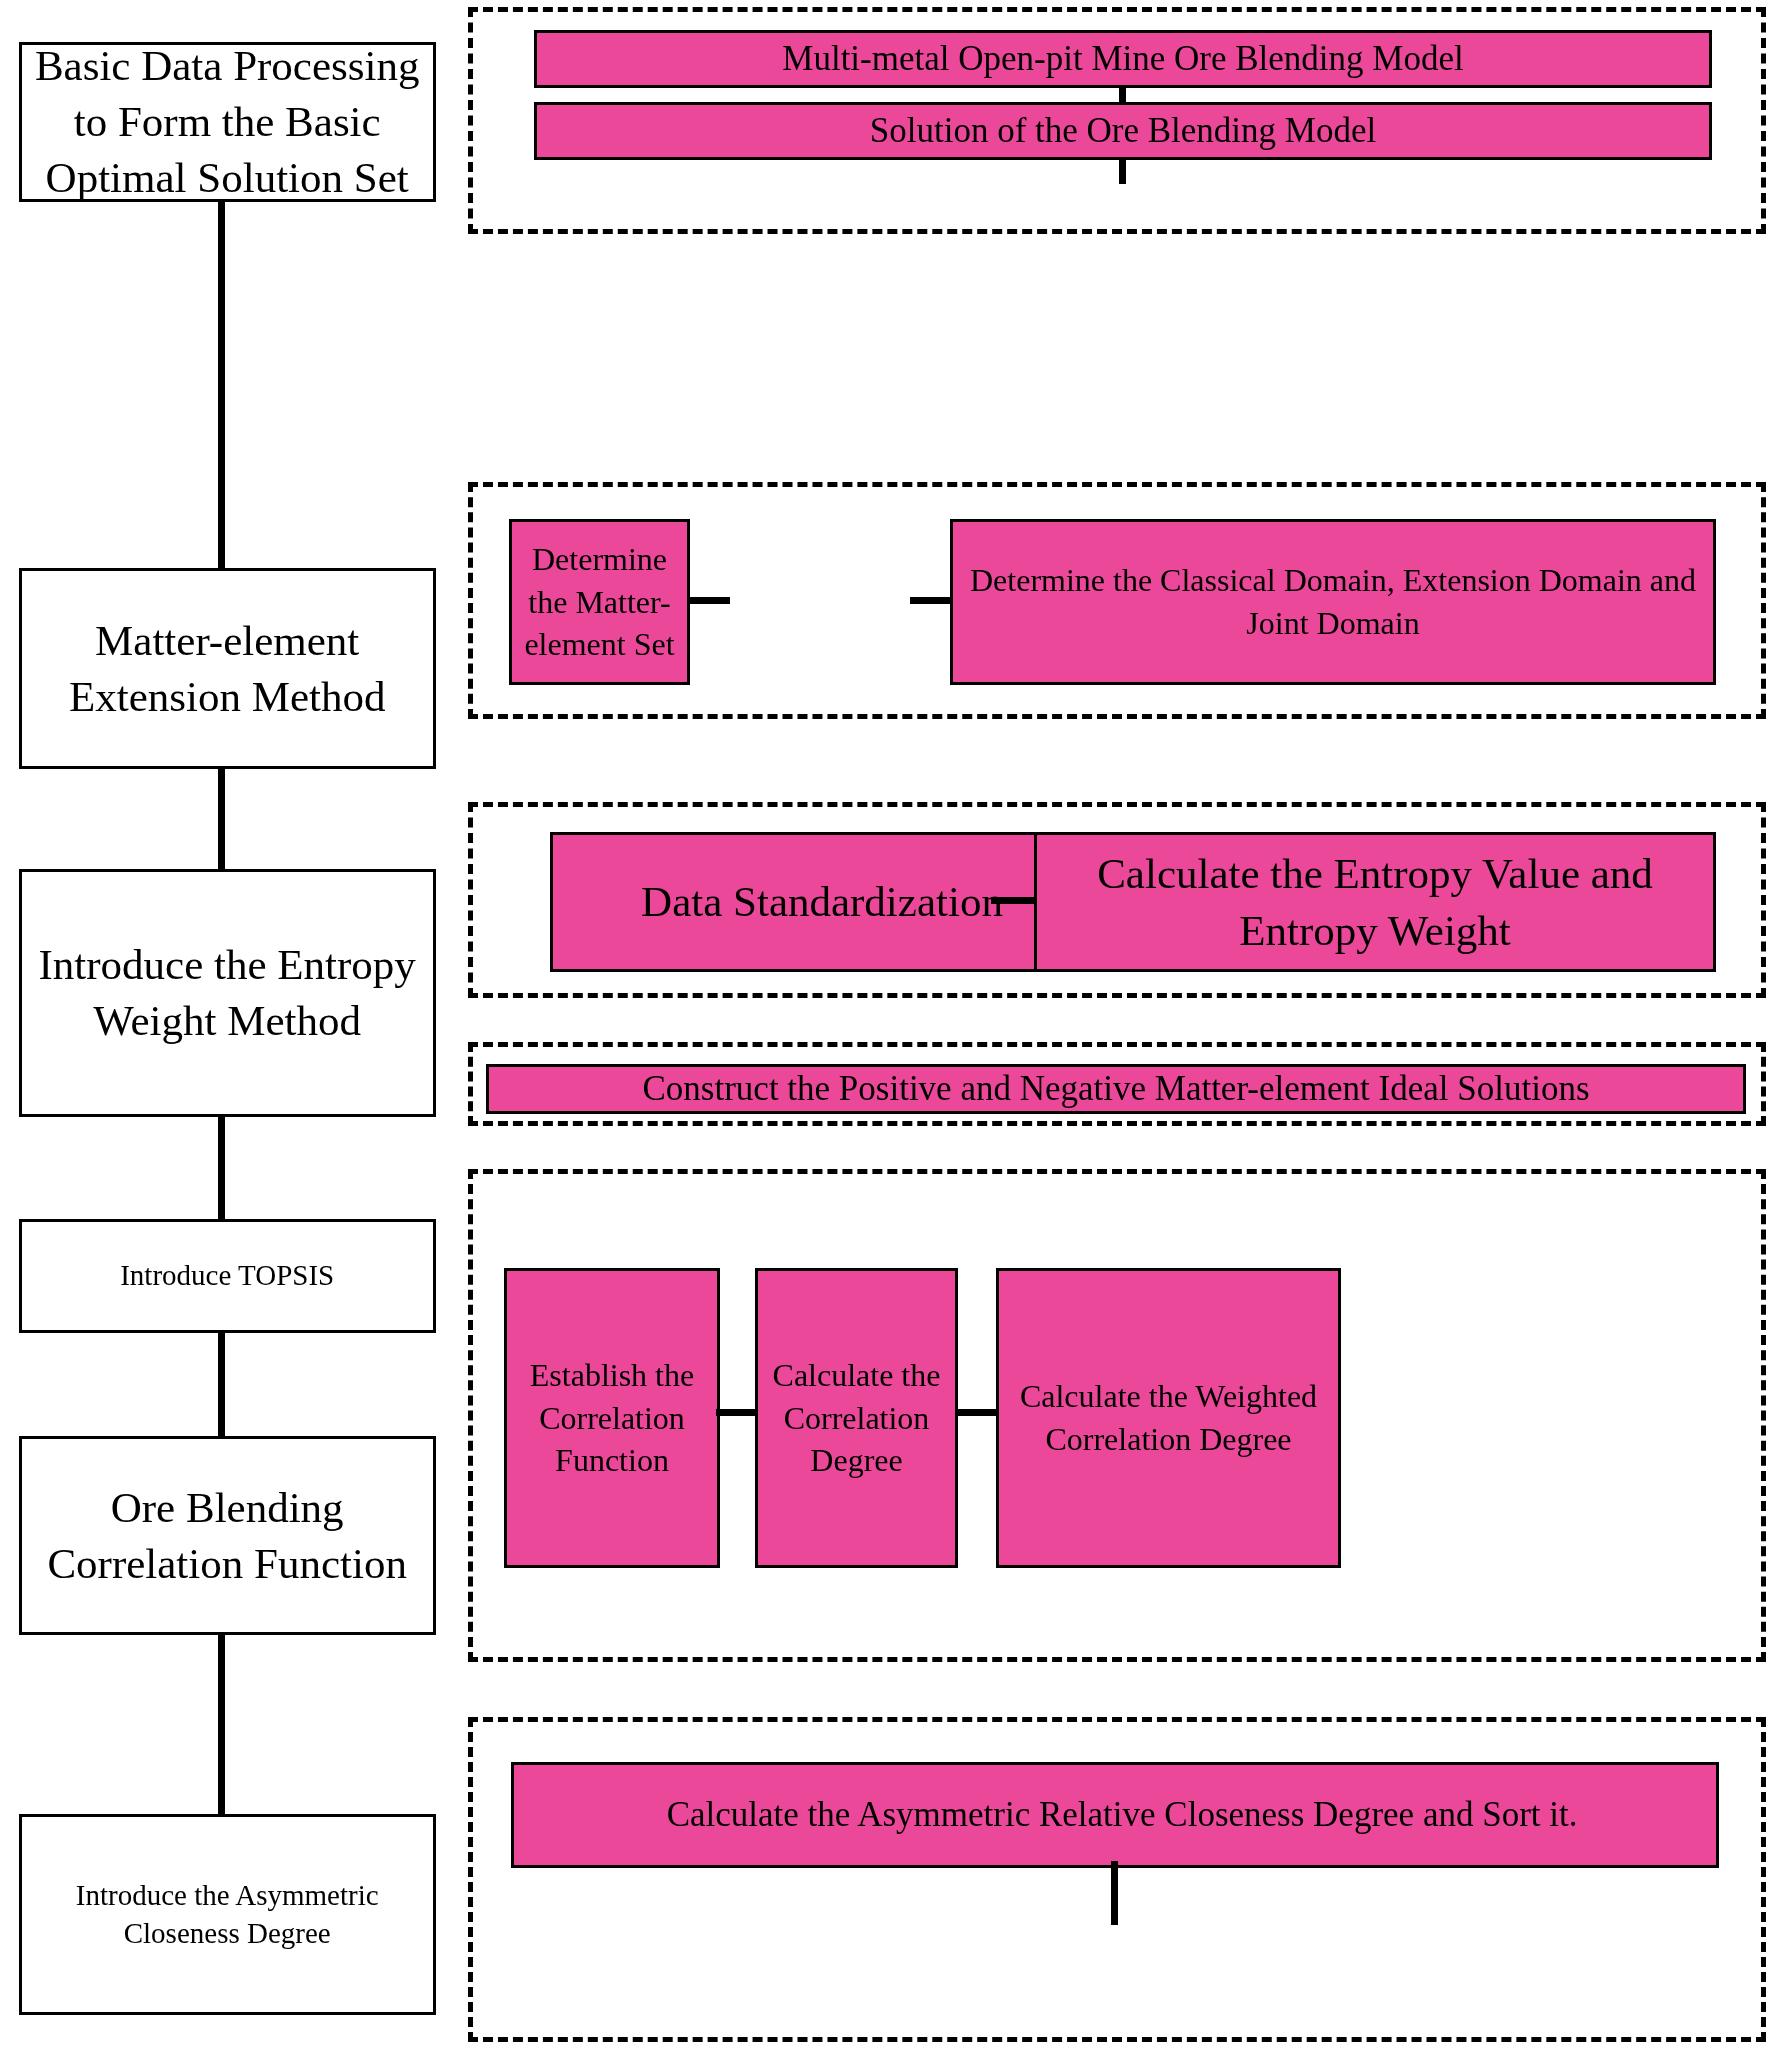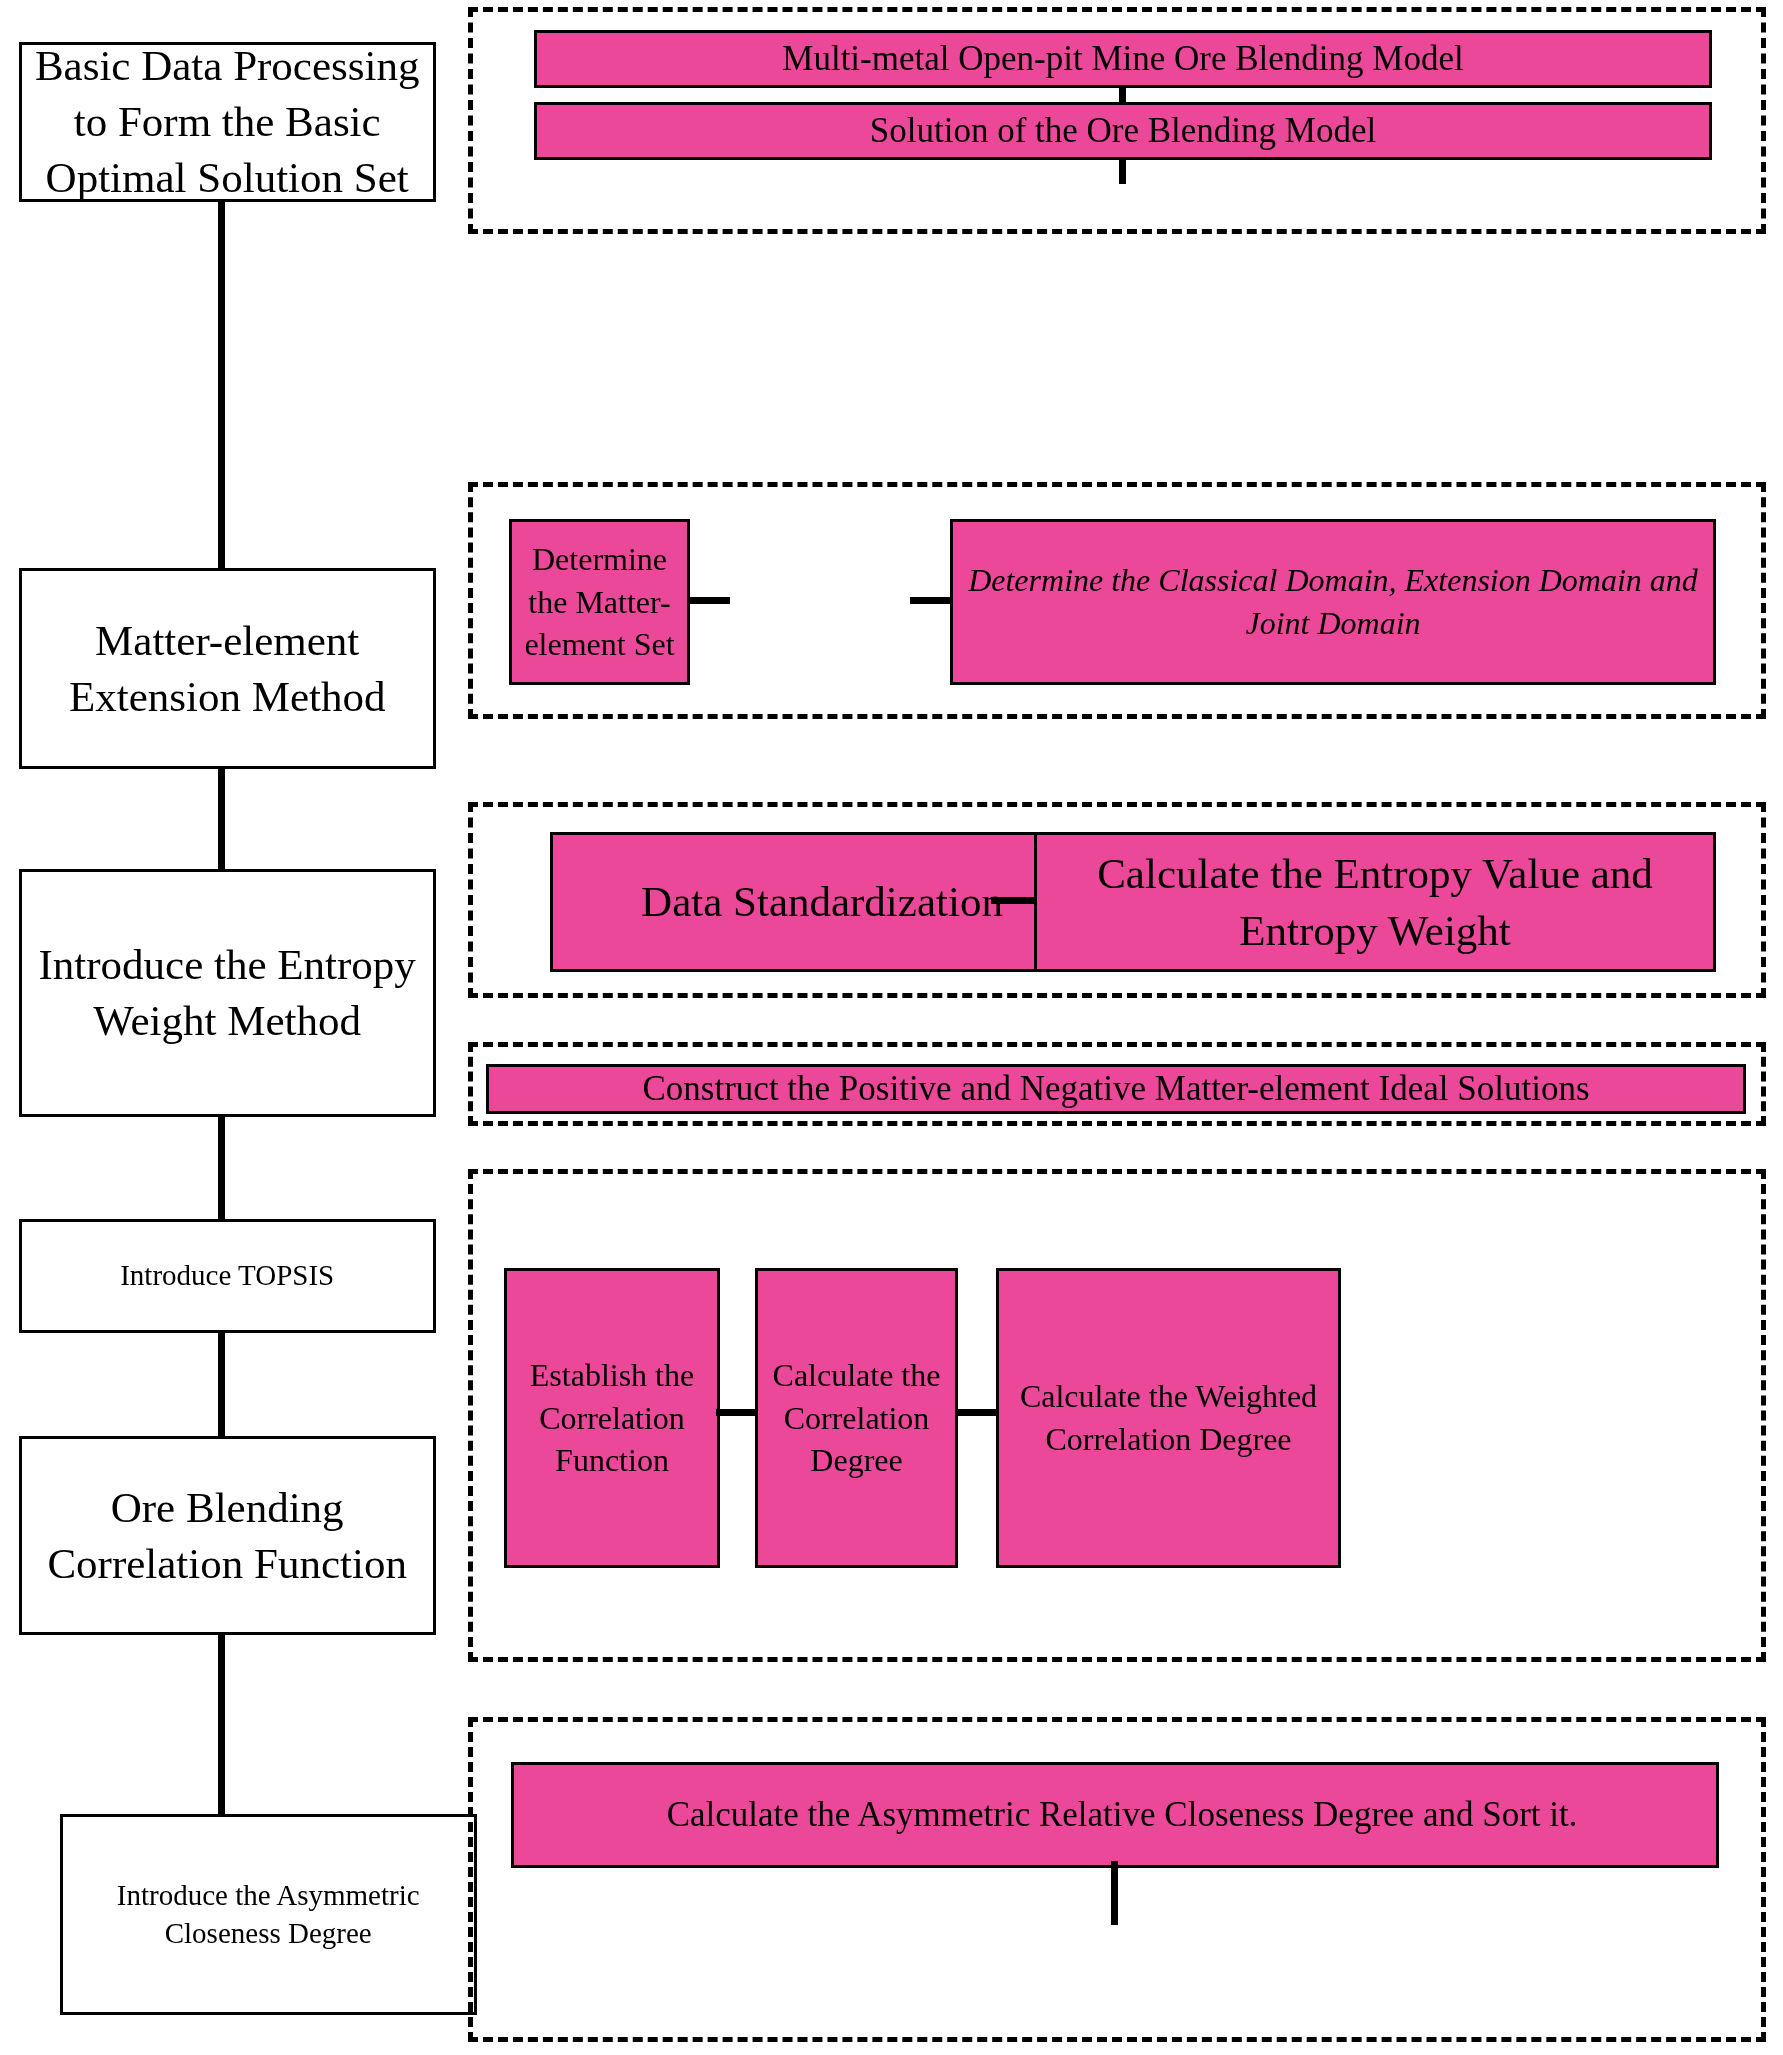--- a/index.html
+++ b/index.html
@@ -97,21 +97,21 @@
   </div>
 
   <div class="stage-box fs-40" style="left:18.7px; top:1219px; width:417px; height:114px;">
     <span class="txt">Introduce TOPSIS</span>
   </div>
 
   <div class="stage-box fs-46" style="left:18.7px; top:1436px; width:417px; height:199px;">
     <span class="txt">Ore Blending Correlation Function</span>
   </div>
 
-  <div class="stage-box fs-40" style="left:18.7px; top:1814px; width:417px; height:201px;margin-left:41px;">
+  <div class="stage-box fs-40" style="left:18.7px; top:1814px; width:417px; height:201px;">
     <span class="txt">Introduce the Asymmetric Closeness Degree</span>
   </div>
 
   <div class="group" style="left:468px; top:7.2px; width:1298px; height:227px;">
   </div>
   <div class="step fs-48" style="left:534px; top:30px; width:1178px; height:58px;">
     <span class="txt">Multi-metal Open-pit Mine Ore Blending Model</span>
   </div>
   <div class="vline" style="left:1119px; top:85px; height:27px;"></div>
   <div class="step fs-48" style="left:534px; top:102px; width:1178px; height:58px;">
@@ -119,21 +119,21 @@
   </div>
   <div class="vline" style="left:1119px; top:157px; height:27px;"></div>
 
   <div class="group" style="left: 468px; top: 482px; width: 1298px; height: 237px;">
   </div>
   <div class="step fs-44" style="left: 509px; top: 519px; width: 181px; height: 166px;">
     <span class="txt">Determine the Matter-element Set</span>
   </div>
   <div class="hline" style="left: 687px; top: 597px; width: 43px;"></div>
   <div class="hline" style="left: 910px; top: 597px; width: 43px;"></div>
-  <div class="step fs-44" style="left: 950px; top: 519px; width: 766px; height: 166px; font-style: italic;">
+  <div class="step fs-44" style="left: 950px; top: 519px; width: 766px; height: 166px;">
     <span class="txt">Determine the Classical Domain, Extension Domain and Joint Domain</span>
   </div>
 
   <div class="group" style="left: 468px; top: 802px; width: 1298px; height: 196px;">
   </div>
   <div class="step fs-46" style="left: 550px; top: 832px; width: 544px; height: 140px;">
     <span class="txt">Data Standardization</span>
   </div>
   <div class="hline" style="left: 991px; top: 897px; width: 47px;"></div>
   <div class="step fs-46" style="left: 1034px; top: 832px; width: 682px; height: 140px;">

